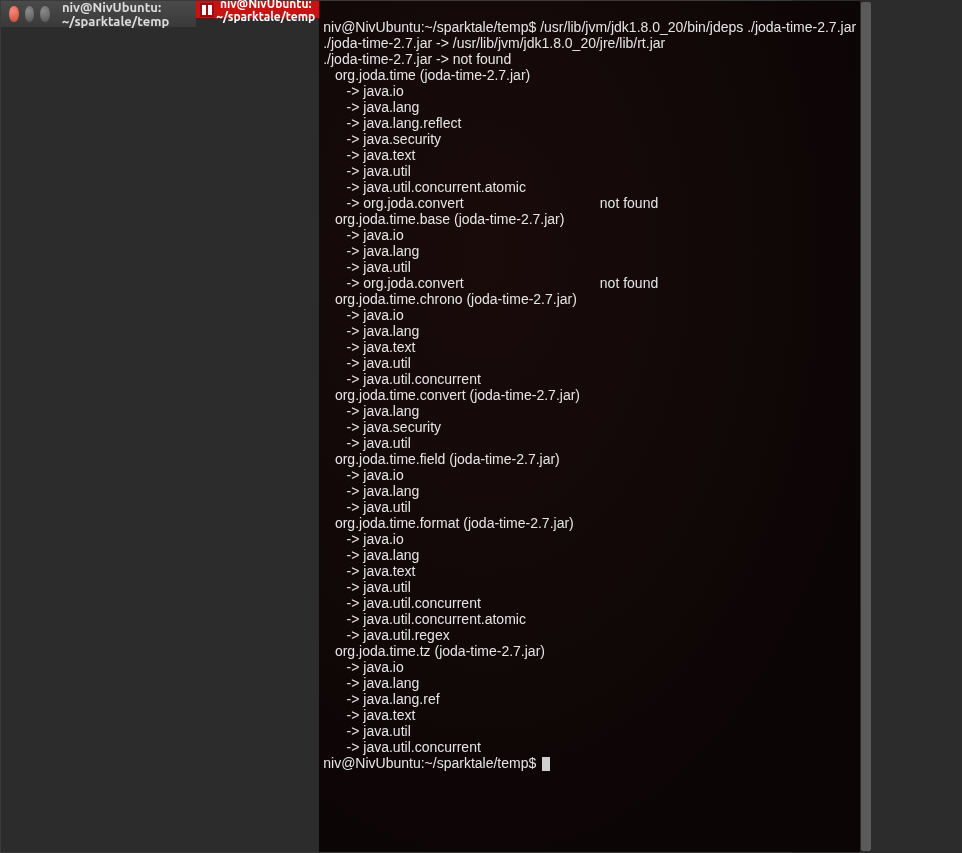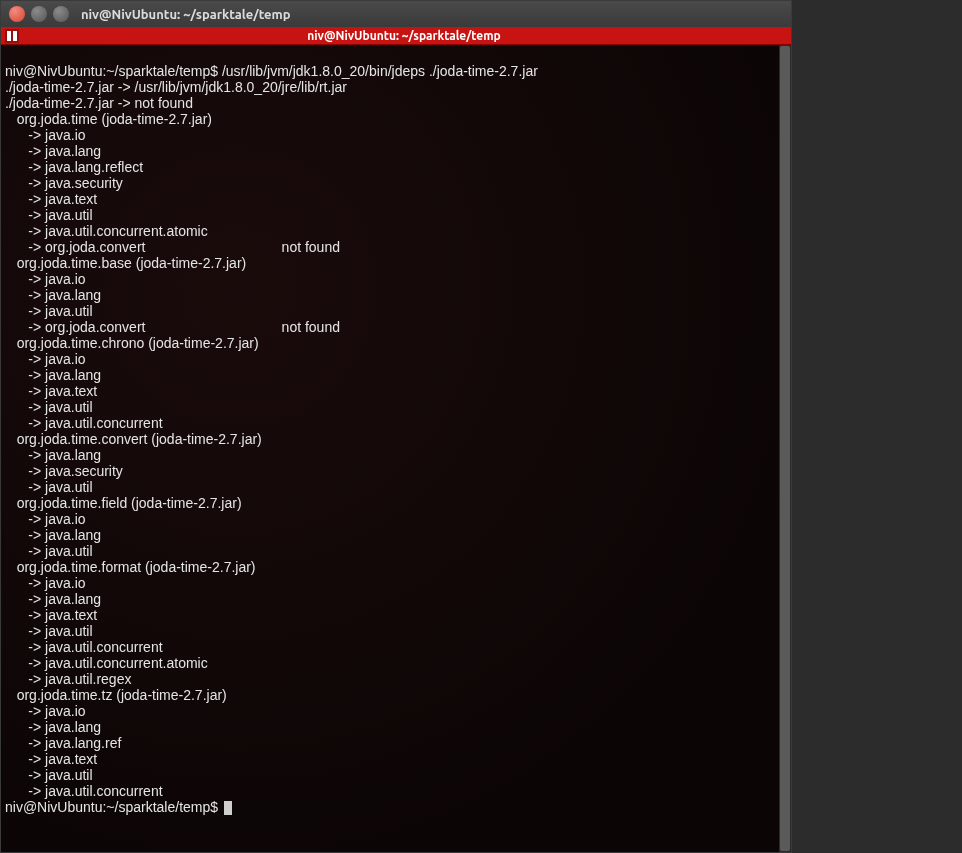--- a/index.html
+++ b/index.html
@@ -7,21 +7,21 @@
   background: #2c2c2c;
   font-family: "Ubuntu", "DejaVu Sans", sans-serif;
   width: 962px;
   height: 853px;
   overflow: hidden;
 }
 .window {
   width: 792px;
   height: 853px;
   display: flex;
-  flex-direction: column;
+  flex-direction: row;
   border: 1px solid #3a3a3a;
 }
 .titlebar {
   height: 26px;
   background: linear-gradient(to bottom, #4a4a4a, #3a3a3a);
   display: flex;
   align-items: center;
   padding: 0 8px;
   gap: 6px;
   color: #dcdcdc;

